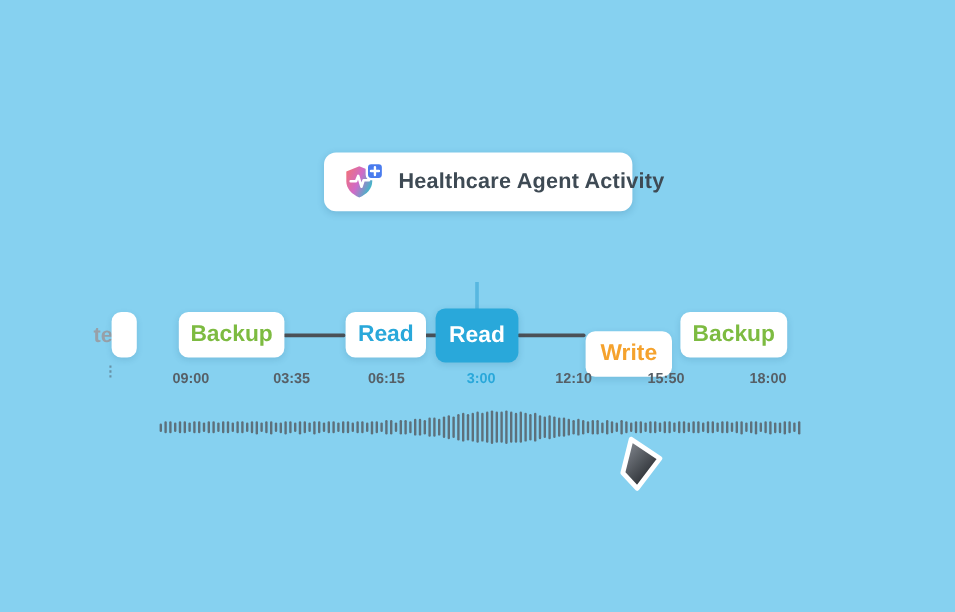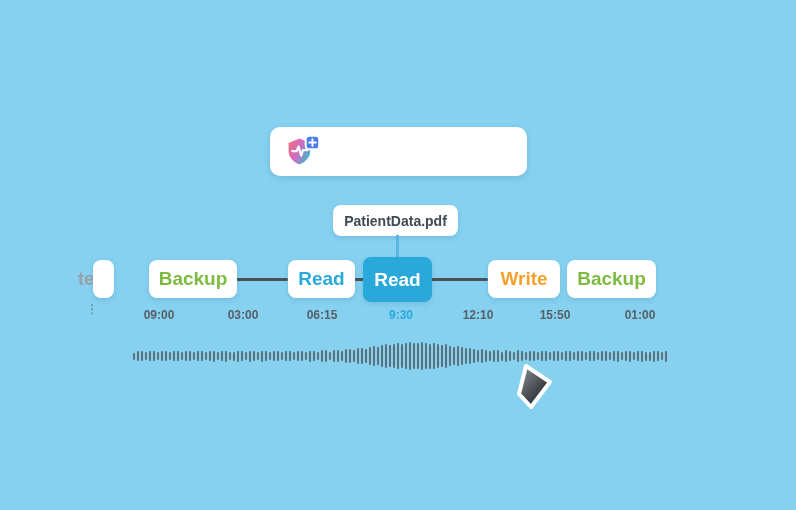--- a/index.html
+++ b/index.html
@@ -36,21 +36,21 @@
   
   .event{
     position:absolute;top:260px;height:38px;background:#fff;border-radius:8px;
     display:flex;align-items:center;justify-content:center;
     font-size:19px;font-weight:700;cursor:pointer;
     box-shadow:0 2px 5px rgba(20,80,120,.15);
   }
   .e1{left:149px;width:88px;}
   .e2{left:288px;width:67px;}
   .e3{left:363px;width:69px;top:257px;height:45px;}
-  .e4{left:488px;width:72px;}
+  .e4{left:488px;width:72px;margin-top:16px;}
   .e5{left:567px;width:89px;}
   .ev-green{color:var(--green,#7dbb41);}
   .ev-blue{color:var(--accent-blue,#29a8da);}
   .ev-orange{color:var(--orange,#f5a22d);}
   .ev-selected{background:var(--accent-blue,#29a8da);color:#fff;}
   
   .fragment-box{
     position:absolute;left:93px;top:260px;width:21px;height:38px;
     background:#fff;border-radius:8px;box-shadow:0 2px 5px rgba(20,80,120,.15);
   }
@@ -92,46 +92,46 @@
           <stop offset="0%" stop-color="#f0707b"></stop>
           <stop offset="50%" stop-color="#cf6bc8"></stop>
           <stop offset="100%" stop-color="#2fc0c9"></stop>
         </linearGradient>
       </defs>
       <path d="M16 5 L28 10 V19 C28 26 23 31 16 34 C9 31 4 26 4 19 V10 Z" fill="url(#shieldGrad)"></path>
       <polyline points="8,19 13,19 15,14 18,24 20,18 25,18" fill="none" stroke="#ffffff" stroke-width="2.4" stroke-linecap="round" stroke-linejoin="round"></polyline>
       <rect x="23" y="2" width="15" height="15" rx="4" fill="#4a7cee" stroke="#ffffff" stroke-width="2.2"></rect>
       <path d="M30.5 5.8 V13.2 M26.8 9.5 H34.2" stroke="#ffffff" stroke-width="2.2" stroke-linecap="round"></path>
     </svg>
+    <span class="header-title">Healthcare Agent Activity</span>
   </div>
 
-  <div class="tooltip">PatientData.pdf</div>
   <div class="connector"></div>
 
   <div class="tl-line l1"></div>
   <div class="tl-line l2"></div>
   <div class="tl-line l3"></div>
 
   <span class="fragment-label">te</span>
   <div class="fragment-box"></div>
   <span class="edge-dots">⋮</span>
 
   <div class="event e1 ev-green">Backup</div>
   <div class="event e2 ev-blue">Read</div>
   <div class="event e3 ev-selected">Read</div>
   <div class="event e4 ev-orange">Write</div>
   <div class="event e5 ev-green">Backup</div>
 
   <span class="time-label" style="left:159px">09:00</span>
-  <span class="time-label" style="left:243px">03:00</span>
+  <span class="time-label" style="left:243px">03:35</span>
   <span class="time-label" style="left:322px">06:15</span>
-  <span class="time-label active" style="left:401px">9:30</span>
+  <span class="time-label active" style="left:401px">3:00</span>
   <span class="time-label" style="left:478px">12:10</span>
   <span class="time-label" style="left:555px">15:50</span>
-  <span class="time-label" style="left:640px">01:00</span>
+  <span class="time-label" style="left:640px">18:00</span>
 
   <div class="waveform">
       <div class="wf-bar" style="height: 7px;"></div>
       <div class="wf-bar" style="height: 10.4px;"></div>
       <div class="wf-bar" style="height: 10.5px;"></div>
       <div class="wf-bar" style="height: 7.2px;"></div>
       <div class="wf-bar" style="height: 10.3px;"></div>
       <div class="wf-bar" style="height: 10.6px;"></div>
       <div class="wf-bar" style="height: 7.5px;"></div>
       <div class="wf-bar" style="height: 10.1px;"></div>

